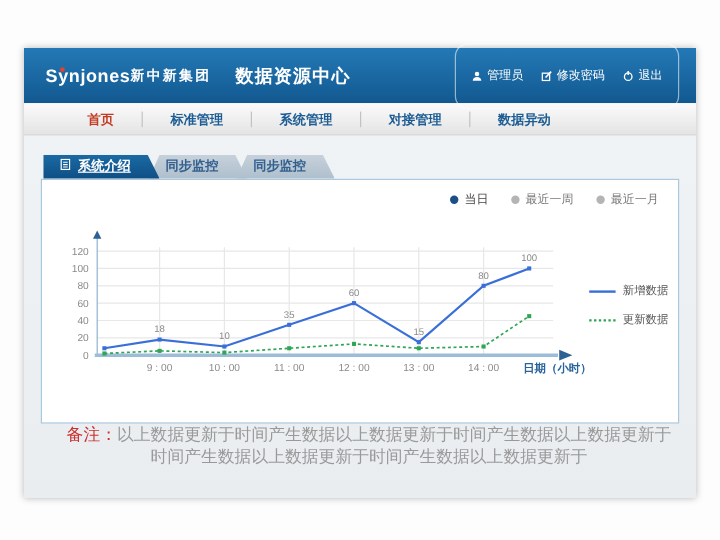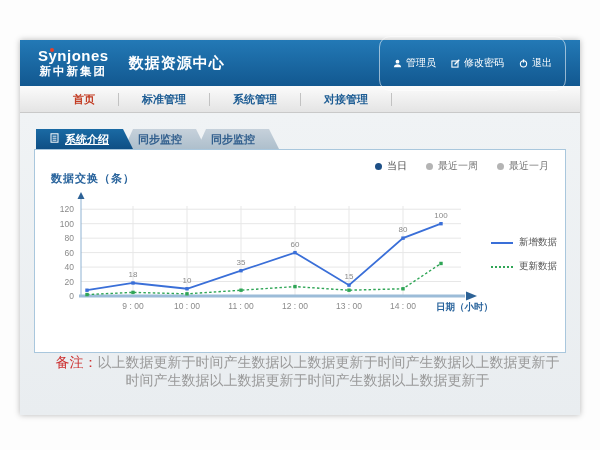--- a/index.html
+++ b/index.html
@@ -1,21 +1,21 @@
 <!DOCTYPE html>
 <html><head>
 <meta charset="utf-8">
 <style>
   html,body{margin:0;padding:0;width:600px;height:450px;background:#fdfdfd;overflow:hidden;
     font-family:"Liberation Sans","DejaVu Sans",sans-serif;}
   .window{position:absolute;left:20px;top:40px;width:560px;height:375px;background:#fff;
     box-shadow:0 0 6px rgba(0,0,0,0.28);}
   
   .header{height:46px;background:linear-gradient(#2379b6,#125890);display:flex;align-items:center;padding:0 14px;box-sizing:border-box;}
-  .logo{position:relative;display:flex;flex-direction:column;align-items:center;line-height:1;padding:0 4px;justify-content:center;}
+  .logo{position:relative;display:flex;flex-direction:row;align-items:center;line-height:1;padding:0 4px;justify-content:center;}
   .logo-main{color:#fff;font-weight:bold;font-size:15px;letter-spacing:0.5px;}
   .logo-dot{position:absolute;top:0;left:16px;width:4px;height:4px;border-radius:50%;background:#e8402a;}
   .logo-sub{color:#fff;font-weight:bold;font-size:11.5px;letter-spacing:2px;margin-top:3px;}
   .app-title{color:#fff;font-weight:bold;font-size:15px;margin-left:16px;letter-spacing:1px;}
   .user-bar{margin-left:auto;display:flex;align-items:center;gap:15px;border:1px solid rgba(255,255,255,0.55);
     border-radius:11px;height:21px;padding:16px 13px;font-size:10px;color:#fff;}
   .user-item{display:flex;align-items:center;gap:4px;cursor:pointer;white-space:nowrap;}
   .user-item svg{display:block;}
   
   .nav{height:27px;background:linear-gradient(#fbfbfb,#e4e4e4);border-bottom:1px solid #c9c9c9;
@@ -92,20 +92,21 @@
 
   <div class="nav" id="nav">
       <span class="nav-item active">首页</span>
       <span class="nav-sep"></span>
       <span class="nav-item">标准管理</span>
       <span class="nav-sep"></span>
       <span class="nav-item">系统管理</span>
       <span class="nav-sep"></span>
       <span class="nav-item">对接管理</span>
       <span class="nav-sep"></span>
+      <span class="nav-item">数据异动</span>
     </div>
 
   <div class="content">
     <div class="tabs" id="tabs">
         <div class="tab active t0">
           <span><svg width="9" height="10" viewBox="0 0 9 10">
               <rect x="1" y="0.8" width="7" height="8.4" fill="none" stroke="#fff" stroke-width="1"></rect>
               <line x1="2.6" y1="3.2" x2="6.4" y2="3.2" stroke="#fff" stroke-width="0.9"></line>
               <line x1="2.6" y1="5.2" x2="6.4" y2="5.2" stroke="#fff" stroke-width="0.9"></line>
               <line x1="2.6" y1="7.2" x2="6.4" y2="7.2" stroke="#fff" stroke-width="0.9"></line>
@@ -123,21 +124,20 @@
           </span>
           <span class="radio-item">
             <i class="dot"></i>
             <span>最近一周</span>
           </span>
           <span class="radio-item">
             <i class="dot"></i>
             <span>最近一月</span>
           </span>
         </div>
-      <div class="chart-title">数据交换（条）</div>
       <svg id="chart" width="450" height="135">
           <line x1="88" y1="106" x2="88" y2="16" stroke="#e7e7e7" stroke-width="1"></line>
           <line x1="142" y1="106" x2="142" y2="16" stroke="#e7e7e7" stroke-width="1"></line>
           <line x1="196" y1="106" x2="196" y2="16" stroke="#e7e7e7" stroke-width="1"></line>
           <line x1="250" y1="106" x2="250" y2="16" stroke="#e7e7e7" stroke-width="1"></line>
           <line x1="304" y1="106" x2="304" y2="16" stroke="#e7e7e7" stroke-width="1"></line>
           <line x1="358" y1="106" x2="358" y2="16" stroke="#e7e7e7" stroke-width="1"></line>
           <line x1="36" y1="91.53846153846153" x2="416" y2="91.53846153846153" stroke="#e7e7e7" stroke-width="1"></line>
           <line x1="36" y1="77.07692307692308" x2="416" y2="77.07692307692308" stroke="#e7e7e7" stroke-width="1"></line>
           <line x1="36" y1="62.61538461538461" x2="416" y2="62.61538461538461" stroke="#e7e7e7" stroke-width="1"></line>

